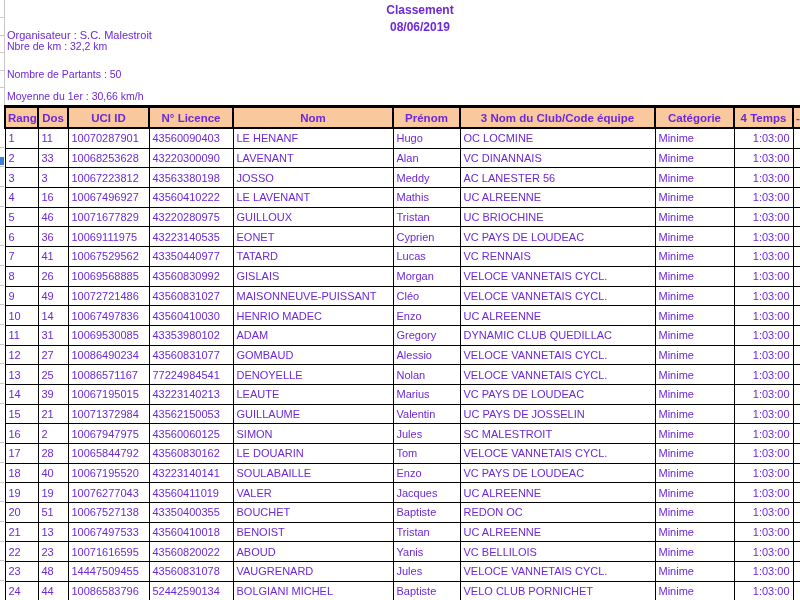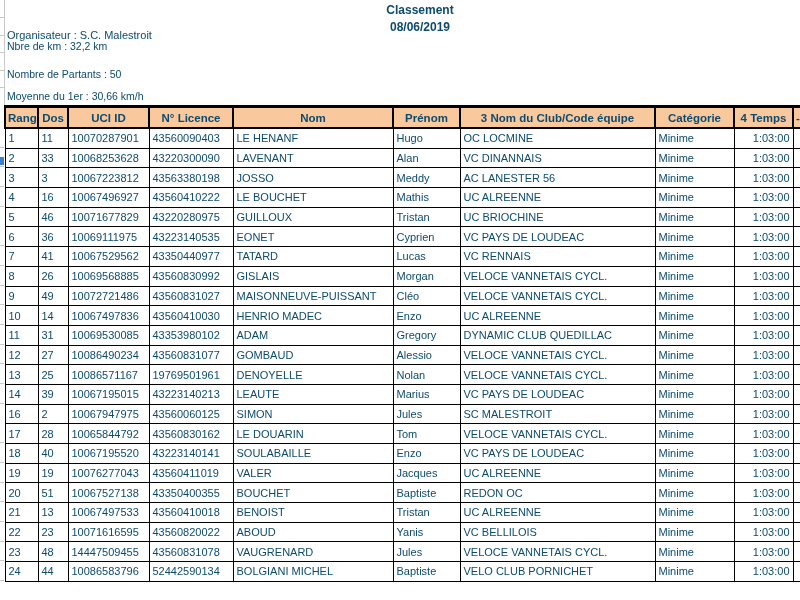--- a/index.html
+++ b/index.html
@@ -1,18 +1,18 @@
 <!DOCTYPE html>
 <html style="--header-bg: #f9c99d;"><head>
 <meta charset="utf-8">
 <style>
   html,body{margin:0;padding:0;background:#fff;}
   .screen{
     position:relative;width:800px;height:600px;overflow:hidden;background:#ffffff;
-    font-family:"Liberation Sans",sans-serif;color:#0c4a6e;
+    font-family:"Liberation Sans",sans-serif;color:#6d28d9;
   }
   
   .left-strip{position:absolute;left:0;top:0;width:4px;height:600px;}
   .left-strip .vline{position:absolute;left:4px;top:0;width:1px;height:106px;background:#c9c9c9;}
   .left-strip .stub{position:absolute;left:0;width:4px;height:1px;background:#c9c9c9;}
   .left-strip .rowstubs{
     position:absolute;left:0;top:128px;width:4px;height:472px;
     background:repeating-linear-gradient(to bottom,transparent 0 18.7px,#c9c9c9 18.7px 19.7px);
   }
   .blue-marker{position:absolute;left:0;top:157px;width:4px;height:8px;}
@@ -127,21 +127,21 @@
           <td>AC LANESTER 56</td>
           <td>Minime</td>
           <td class="ar">1:03:00</td>
           <td></td>
         </tr>
         <tr>
           <td>4</td>
           <td>16</td>
           <td>10067496927</td>
           <td>43560410222</td>
-          <td>LE BOUCHET</td>
+          <td>LE LAVENANT</td>
           <td>Mathis</td>
           <td>UC ALREENNE</td>
           <td>Minime</td>
           <td class="ar">1:03:00</td>
           <td></td>
         </tr>
         <tr>
           <td>5</td>
           <td>46</td>
           <td>10071677829</td>
@@ -234,41 +234,53 @@
           <td>Alessio</td>
           <td>VELOCE VANNETAIS CYCL.</td>
           <td>Minime</td>
           <td class="ar">1:03:00</td>
           <td></td>
         </tr>
         <tr>
           <td>13</td>
           <td>25</td>
           <td>10086571167</td>
-          <td>19769501961</td>
+          <td>77224984541</td>
           <td>DENOYELLE</td>
           <td>Nolan</td>
           <td>VELOCE VANNETAIS CYCL.</td>
           <td>Minime</td>
           <td class="ar">1:03:00</td>
           <td></td>
         </tr>
         <tr>
           <td>14</td>
           <td>39</td>
           <td>10067195015</td>
           <td>43223140213</td>
           <td>LEAUTE</td>
           <td>Marius</td>
           <td>VC PAYS DE LOUDEAC</td>
           <td>Minime</td>
           <td class="ar">1:03:00</td>
           <td></td>
         </tr>
         <tr>
+          <td>15</td>
+          <td>21</td>
+          <td>10071372984</td>
+          <td>43562150053</td>
+          <td>GUILLAUME</td>
+          <td>Valentin</td>
+          <td>UC PAYS DE JOSSELIN</td>
+          <td>Minime</td>
+          <td class="ar">1:03:00</td>
+          <td></td>
+        </tr>
+        <tr>
           <td>16</td>
           <td>2</td>
           <td>10067947975</td>
           <td>43560060125</td>
           <td>SIMON</td>
           <td>Jules</td>
           <td>SC MALESTROIT</td>
           <td>Minime</td>
           <td class="ar">1:03:00</td>
           <td></td>

